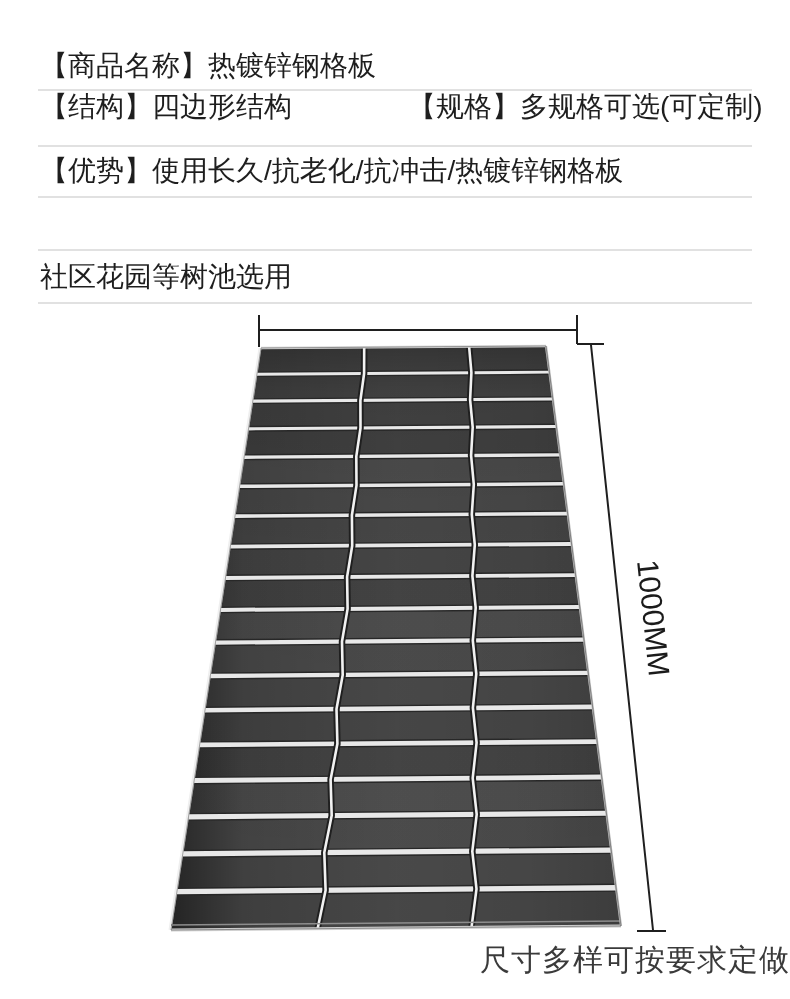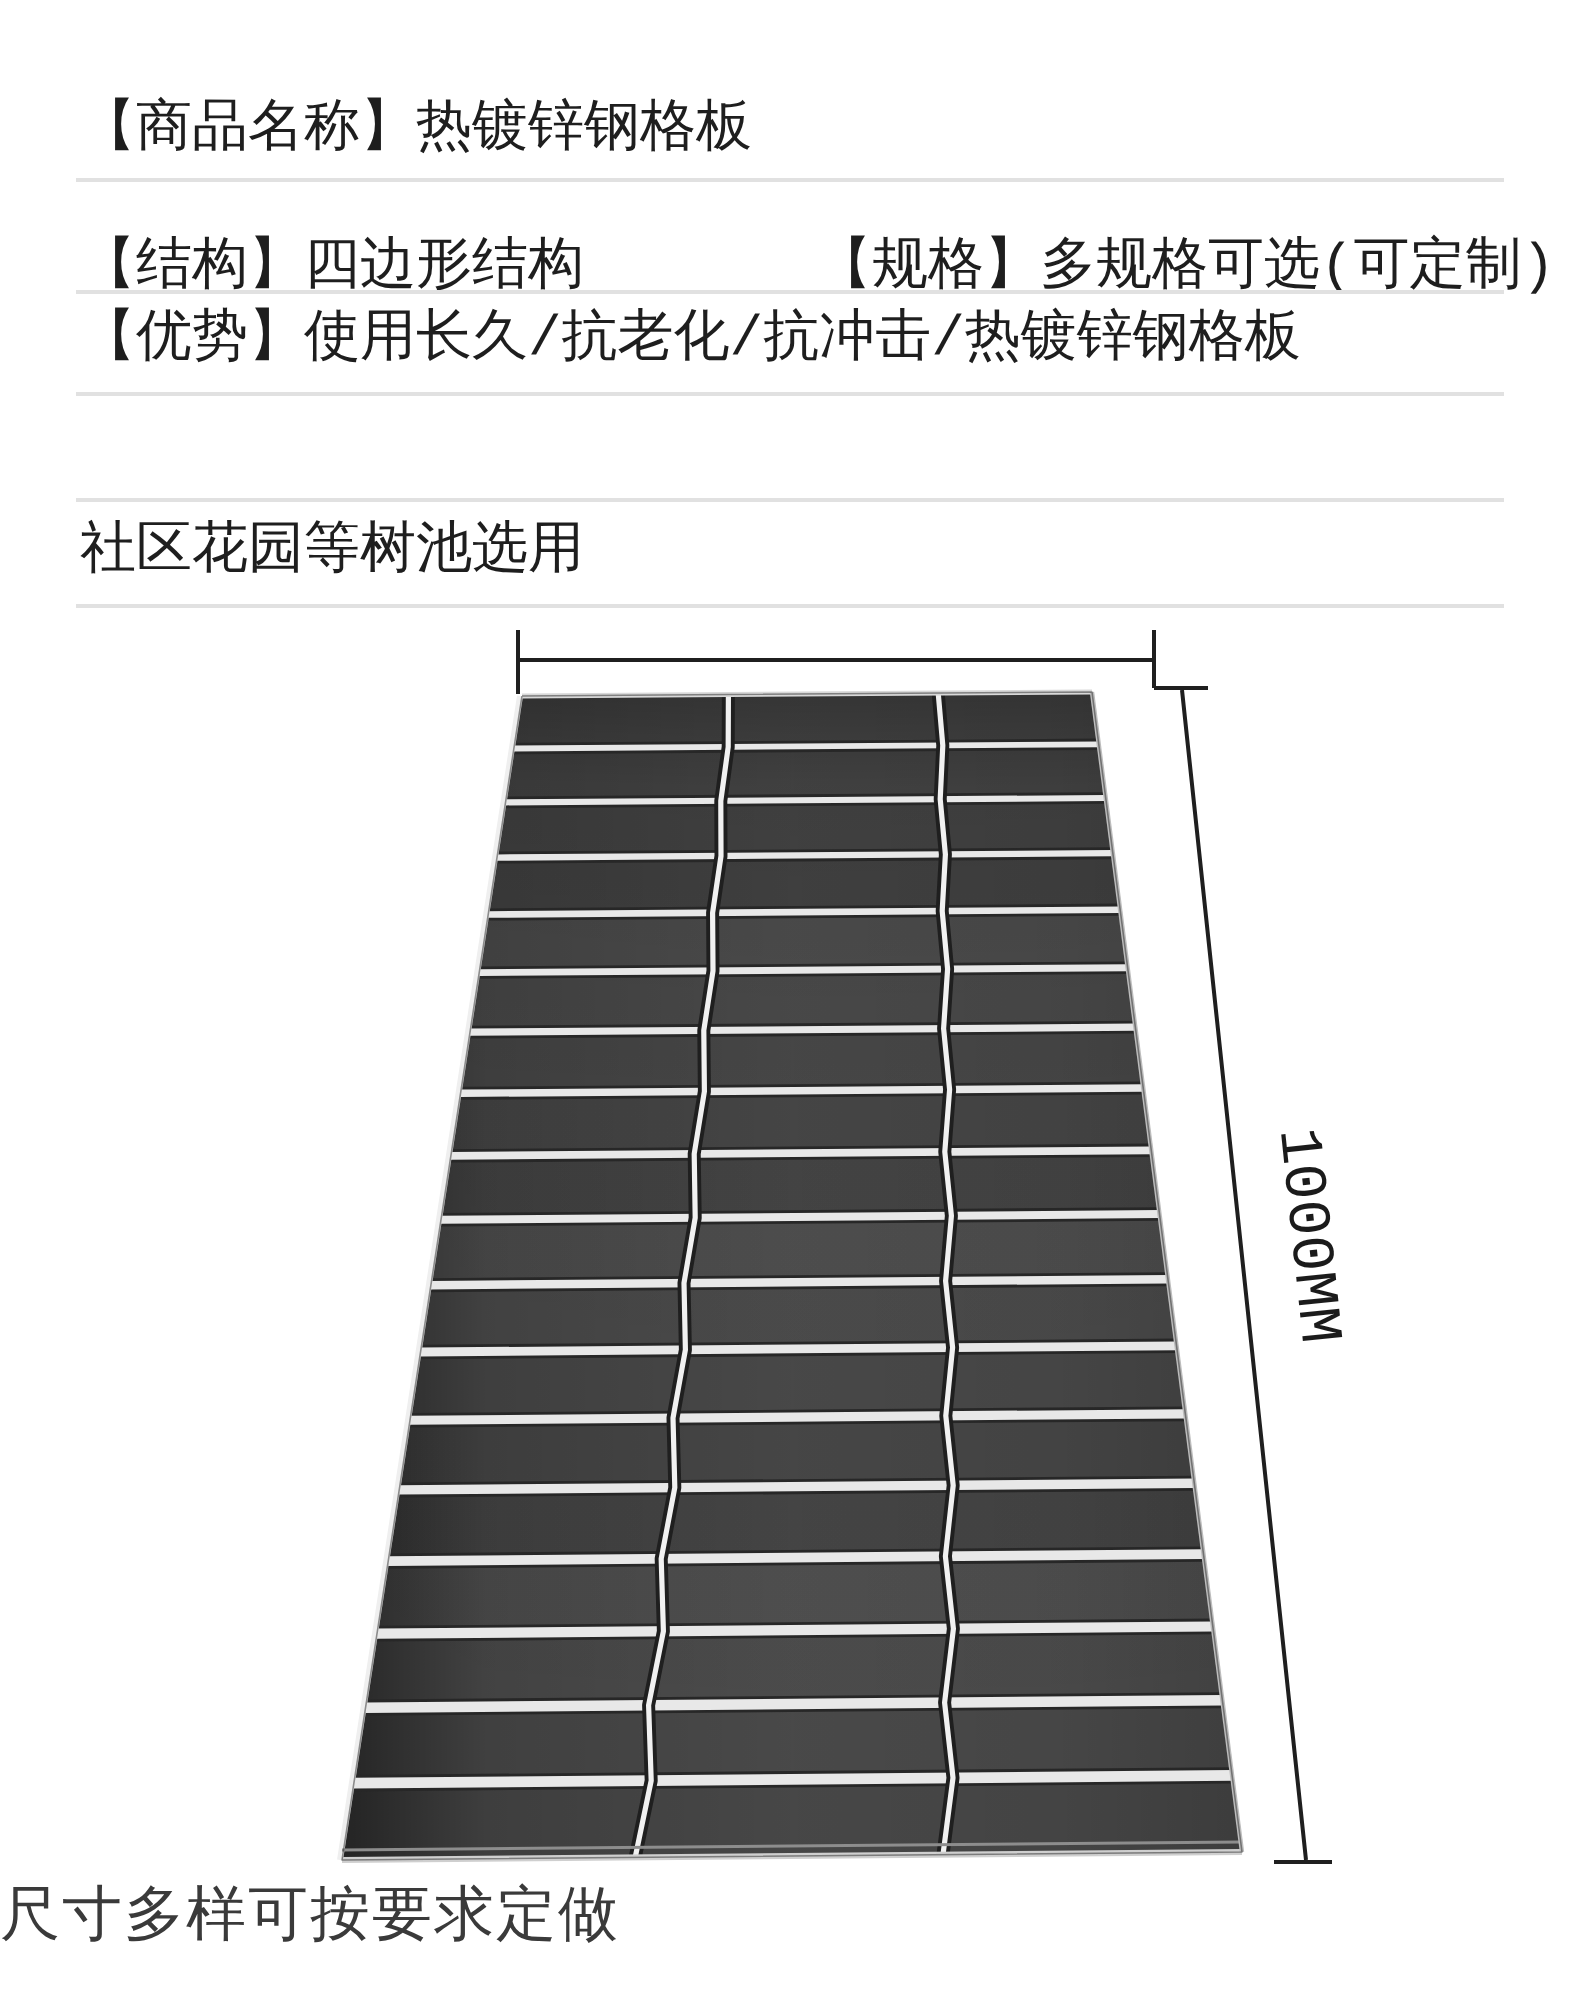--- a/index.html
+++ b/index.html
@@ -1,29 +1,29 @@
 <!DOCTYPE html>
 <html><head>
 <meta charset="utf-8">
 <style>
   html,body{margin:0;padding:0;background:#fff;}
   .page{position:relative;width:790px;height:985px;background:#fff;overflow:hidden;
-        font-family:Liberation Mono, monospace;color:#1e1e1e;}
+        font-family:Liberation Sans, sans-serif;color:#1e1e1e;}
   .spec-row{position:absolute;left:0;width:790px;height:30px;font-size:28px;line-height:30px;white-space:nowrap;}
   .spec-left{position:absolute;left:40px;top:0;}
   .spec-right{position:absolute;left:408px;top:0;}
   .divider{position:absolute;left:38px;width:714px;height:2px;background:#e1e1e1;}
-  .r1{top:51px;} .r2{top:120px;} .r3{top:156px;} .r4{top:210px;} .r5{top:262px;}
+  .r1{top:51px;} .r2{top:92px;} .r3{top:156px;} .r4{top:210px;} .r5{top:262px;}
   .d1{top:89px;} .d2{top:145px;} .d3{top:196px;} .d4{top:249px;} .d5{top:302px;}
   .photo-svg{position:absolute;left:0;top:0;width:790px;height:999px;}
   .dim-label{position:absolute;color:#1b1b1b;font-size:30px;line-height:32px;}
   .dim-w{left:355px;top:296px;width:150px;text-align:center;}
   .dim-h{left:593px;top:602px;width:120px;height:32px;text-align:center;
          transform:rotate(84deg);transform-origin:50% 50%;}
-  .caption{position:absolute;left:0;top:944px;width:790px;text-align:left;
+  .caption{position:absolute;left:0;top:944px;width:790px;text-align:right;
            font-size:30px;line-height:32px;letter-spacing:1px;color:#3a3a3a;}
 </style>
 </head>
 <body>
 
 <div class="page">
 
   <div class="spec-row r1">
     <span class="spec-left">【商品名称】热镀锌钢格板</span>
   </div>

